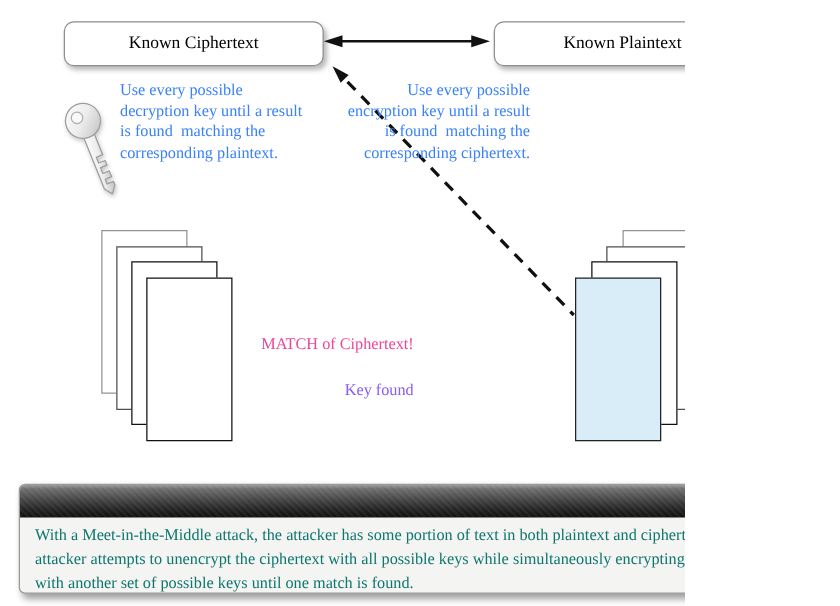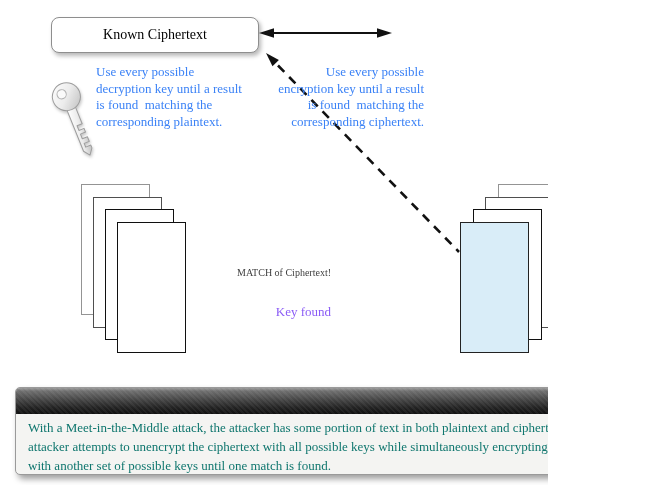--- a/index.html
+++ b/index.html
@@ -28,21 +28,21 @@
   
   .key{position:absolute;width:60px;height:84px;filter:drop-shadow(1.5px 2px 1.5px rgba(0,0,0,.22));}
   .key-left{left:45px;top:78px;}
   .key-right{left:550px;top:78px;}
   
   .card{position:absolute;width:67px;height:129px;background:#ffffff;border:1.5px solid #101010;}
   .card.b1{border-color:#949494;}
   .card.b2{border-color:#4f4f4f;}
   .card.matched{background:#d9edf8;border-color:#222;}
   
-  .match-label{position:absolute;right:217px;top:267px;font-size:10px;color:#404040;}
+  .match-label{position:absolute;right:217px;top:267px;font-size:13px;color:#ec4899;}
   .keyfound-label{position:absolute;right:217px;top:304px;font-size:13px;color:#8b5cf6;}
   
   .panel{
     position:absolute;left:15px;top:387px;width:639px;height:86px;
     border:1px solid #9a9a9a;border-radius:5px;background:#f4f4f2;
     box-shadow:3px 4px 6px rgba(0,0,0,.38);overflow:hidden;
   }
   .panel-header{
     height:26px;
     background:
@@ -54,20 +54,23 @@
   }
   .panel-body .cap{display:block;width:602px;}
 </style>
 </head>
 <body>
 
 <div class="stage">
 
   <div class="titlebox box-left">
     <span>Known Ciphertext</span>
+  </div>
+  <div class="titlebox box-right">
+    <span>Known Plaintext</span>
   </div>
 
   <svg class="overlay" width="672" height="485" viewBox="0 0 672 485">
     <g>
       <line x1="271" y1="33" x2="380" y2="33" stroke="#111" stroke-width="2"></line>
       <polygon points="259,33 274,28.2 274,37.8" fill="#111"></polygon>
       <polygon points="392,33 377,28.2 377,37.8" fill="#111"></polygon>
     </g>
     <g>
       <line x1="278" y1="65.5" x2="459" y2="252" stroke="#111" stroke-width="2.6" stroke-dasharray="9 7"></line>

